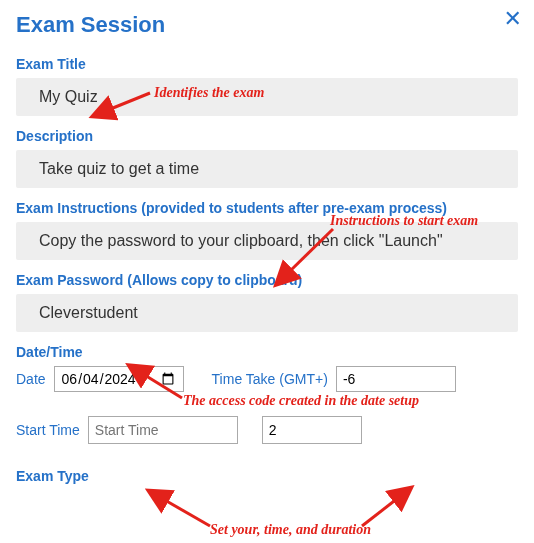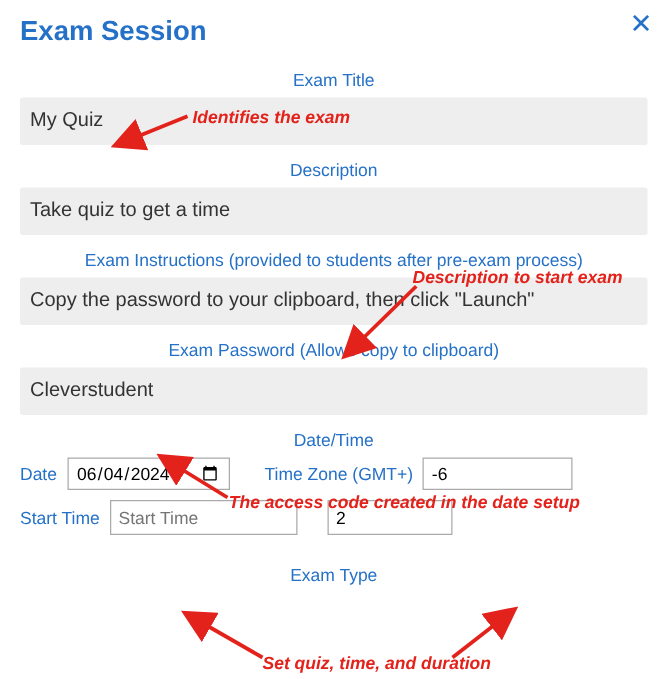--- a/index.html
+++ b/index.html
@@ -24,30 +24,29 @@
   }
   .dialog-title {
     color: #2571c8;
     font-size: 22px;
     font-weight: 700;
     margin-bottom: 18px;
   }
   .field-label {
     color: #2571c8;
     font-size: 14px;
-    font-weight: 400;
+    font-weight: 700;
     margin-bottom: 6px;
     margin-top: 12px;
-    text-align: center;
   }
   .text-display {
     background: #eeeeee;
     color: #333333;
     font-size: 16px;
-    padding: 10px 8px;
+    padding: 10px 23px;
     border-radius: 2px;
     width: 100%;
     margin-bottom: 4px;
   }
   .row {
     display: flex;
     align-items: center;
     gap: 8px;
     margin-top: 4px;
   }
@@ -87,31 +86,31 @@
     font-size: 14px;
     padding: 2px 6px;
     border: 1px solid #aaa;
     height: 28px;
     width: 100px;
   }
   .row2 {
     display: flex;
     align-items: center;
     gap: 8px;
-    margin-top: 8px;
+    margin-top: 24px;
   }
   
   .anno {
     position: absolute;
     color: #e3221b;
     font-weight: 700;
     font-size: 14px;
     pointer-events: none;
     font-style: italic;
-    font-family: Liberation Sans, sans-serif;
+    font-family: Liberation Serif, serif;
   }
   svg.anno-arrow {
     position: absolute;
     pointer-events: none;
     overflow: visible;
   }
 </style>
 </head>
 <body>
 
@@ -130,21 +129,21 @@
 
 <div class="field-label">Exam Password (Allows copy to clipboard)</div>
 <div class="text-display">Cleverstudent</div>
 
 <div class="field-label">Date/Time</div>
 
 <div class="row">
   <span class="row-label">Date</span>
   <input type="date" class="date-input" value="2024-06-04" style="">
   <span style="width:12px"></span>
-  <span class="row-label">Time Zone (GMT+)</span>
+  <span class="row-label">Time Take (GMT+)</span>
   <input type="text" class="tz-input" value="-6" style="">
 </div>
 
 <div class="row2">
   <span class="row-label">Start Time</span>
   <input type="text" class="time-input" placeholder="Start Time" style="">
   <span style="width:8px"></span>
   <input type="text" class="dur-input" value="2" style="">
 </div>
 
@@ -153,41 +152,41 @@
 <div class="anno" style="left:154px; top:85px;">Identifies the exam</div>
 <svg class="anno-arrow" style="left:100px; top:88px; width:55px; height:30px;">
   <defs>
       <marker id="ar1" markerWidth="9" markerHeight="9" refX="2" refY="4.5" orient="auto">
         <polygon points="0,0 9,4.5 0,9" fill="#e3221b"></polygon>
       </marker>
     </defs>
   <line x1="50" y1="5" x2="8" y2="22" stroke="#e3221b" stroke-width="3" marker-end="url(#ar1)"></line>
 </svg>
 
-<div class="anno" style="left:330px; top:213px;">Description to start exam</div>
+<div class="anno" style="left:330px; top:213px;">Instructions to start exam</div>
 <svg class="anno-arrow" style="left:280px; top:225px; width:60px; height:55px;">
   <defs>
       <marker id="ar2" markerWidth="9" markerHeight="9" refX="2" refY="4.5" orient="auto">
         <polygon points="0,0 9,4.5 0,9" fill="#e3221b"></polygon>
       </marker>
     </defs>
   <line x1="53" y1="4" x2="8" y2="48" stroke="#e3221b" stroke-width="3" marker-end="url(#ar2)"></line>
 </svg>
 
 <div class="anno" style="left:183px; top:393px;">The access code created in the date setup</div>
 <svg class="anno-arrow" style="left:137px; top:368px; width:50px; height:35px;">
   <defs>
       <marker id="ar3" markerWidth="9" markerHeight="9" refX="2" refY="4.5" orient="auto">
         <polygon points="0,0 9,4.5 0,9" fill="#e3221b"></polygon>
       </marker>
     </defs>
   <line x1="45" y1="30" x2="6" y2="6" stroke="#e3221b" stroke-width="3" marker-end="url(#ar3)"></line>
 </svg>
 
-<div class="anno" style="left:210px; top:522px;">Set quiz, time, and duration</div>
+<div class="anno" style="left:210px; top:522px;">Set your, time, and duration</div>
 <svg class="anno-arrow" style="left:155px; top:494px; width:60px; height:36px;">
   <defs>
       <marker id="ar4" markerWidth="9" markerHeight="9" refX="2" refY="4.5" orient="auto">
         <polygon points="0,0 9,4.5 0,9" fill="#e3221b"></polygon>
       </marker>
     </defs>
   <line x1="55" y1="32" x2="8" y2="5" stroke="#e3221b" stroke-width="3" marker-end="url(#ar4)"></line>
 </svg>
 <svg class="anno-arrow" style="left:358px; top:492px; width:48px; height:38px;">
   <defs>

